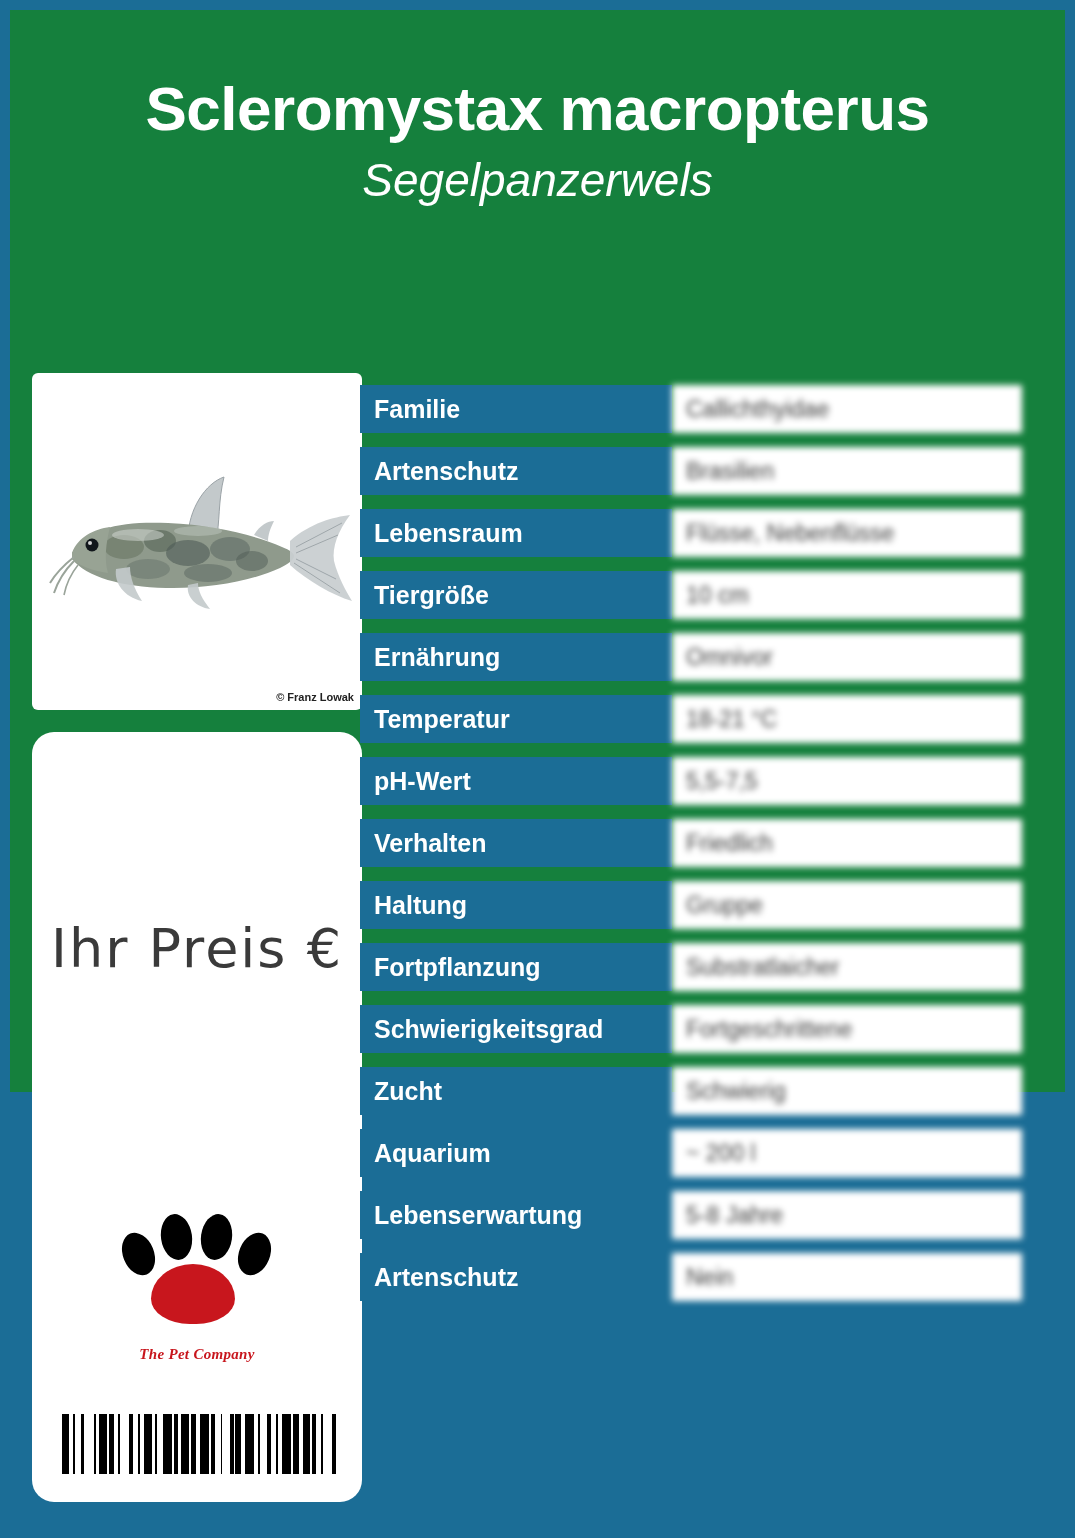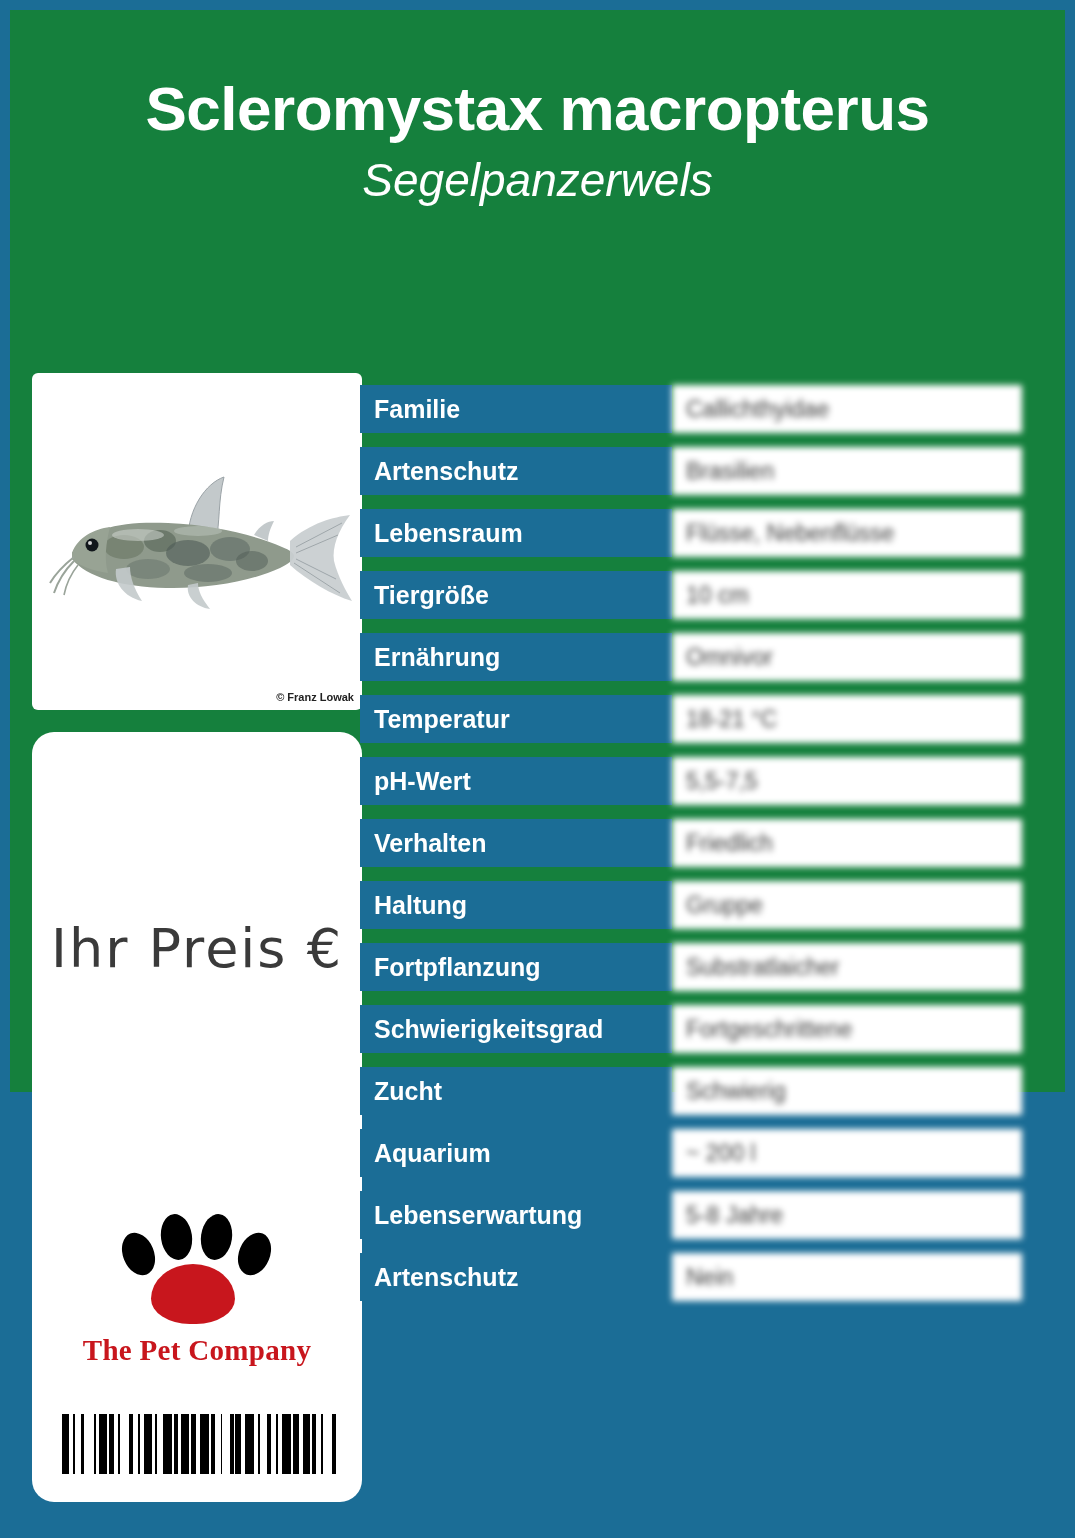--- a/index.html
+++ b/index.html
@@ -115,23 +115,24 @@
   }
   .paw .pad {
     position: absolute;
     background: #c8161d;
     border-radius: 50% 50% 46% 46% / 58% 58% 42% 42%;
   }
   .brand {
     font-family: "Liberation Serif", serif;
     font-weight: bold;
     color: #c8161d;
-    font-size: 29px;
-    margin-top: 6px;
+    font-size: 15px;
+    margin-top: 18px;
     letter-spacing: 0.3px;
+    font-style: italic;
   }
   .barcode {
     position: absolute;
     left: 30px;
     bottom: 28px;
     width: 276px;
     height: 60px;
     display: flex;
     align-items: stretch;
   }

